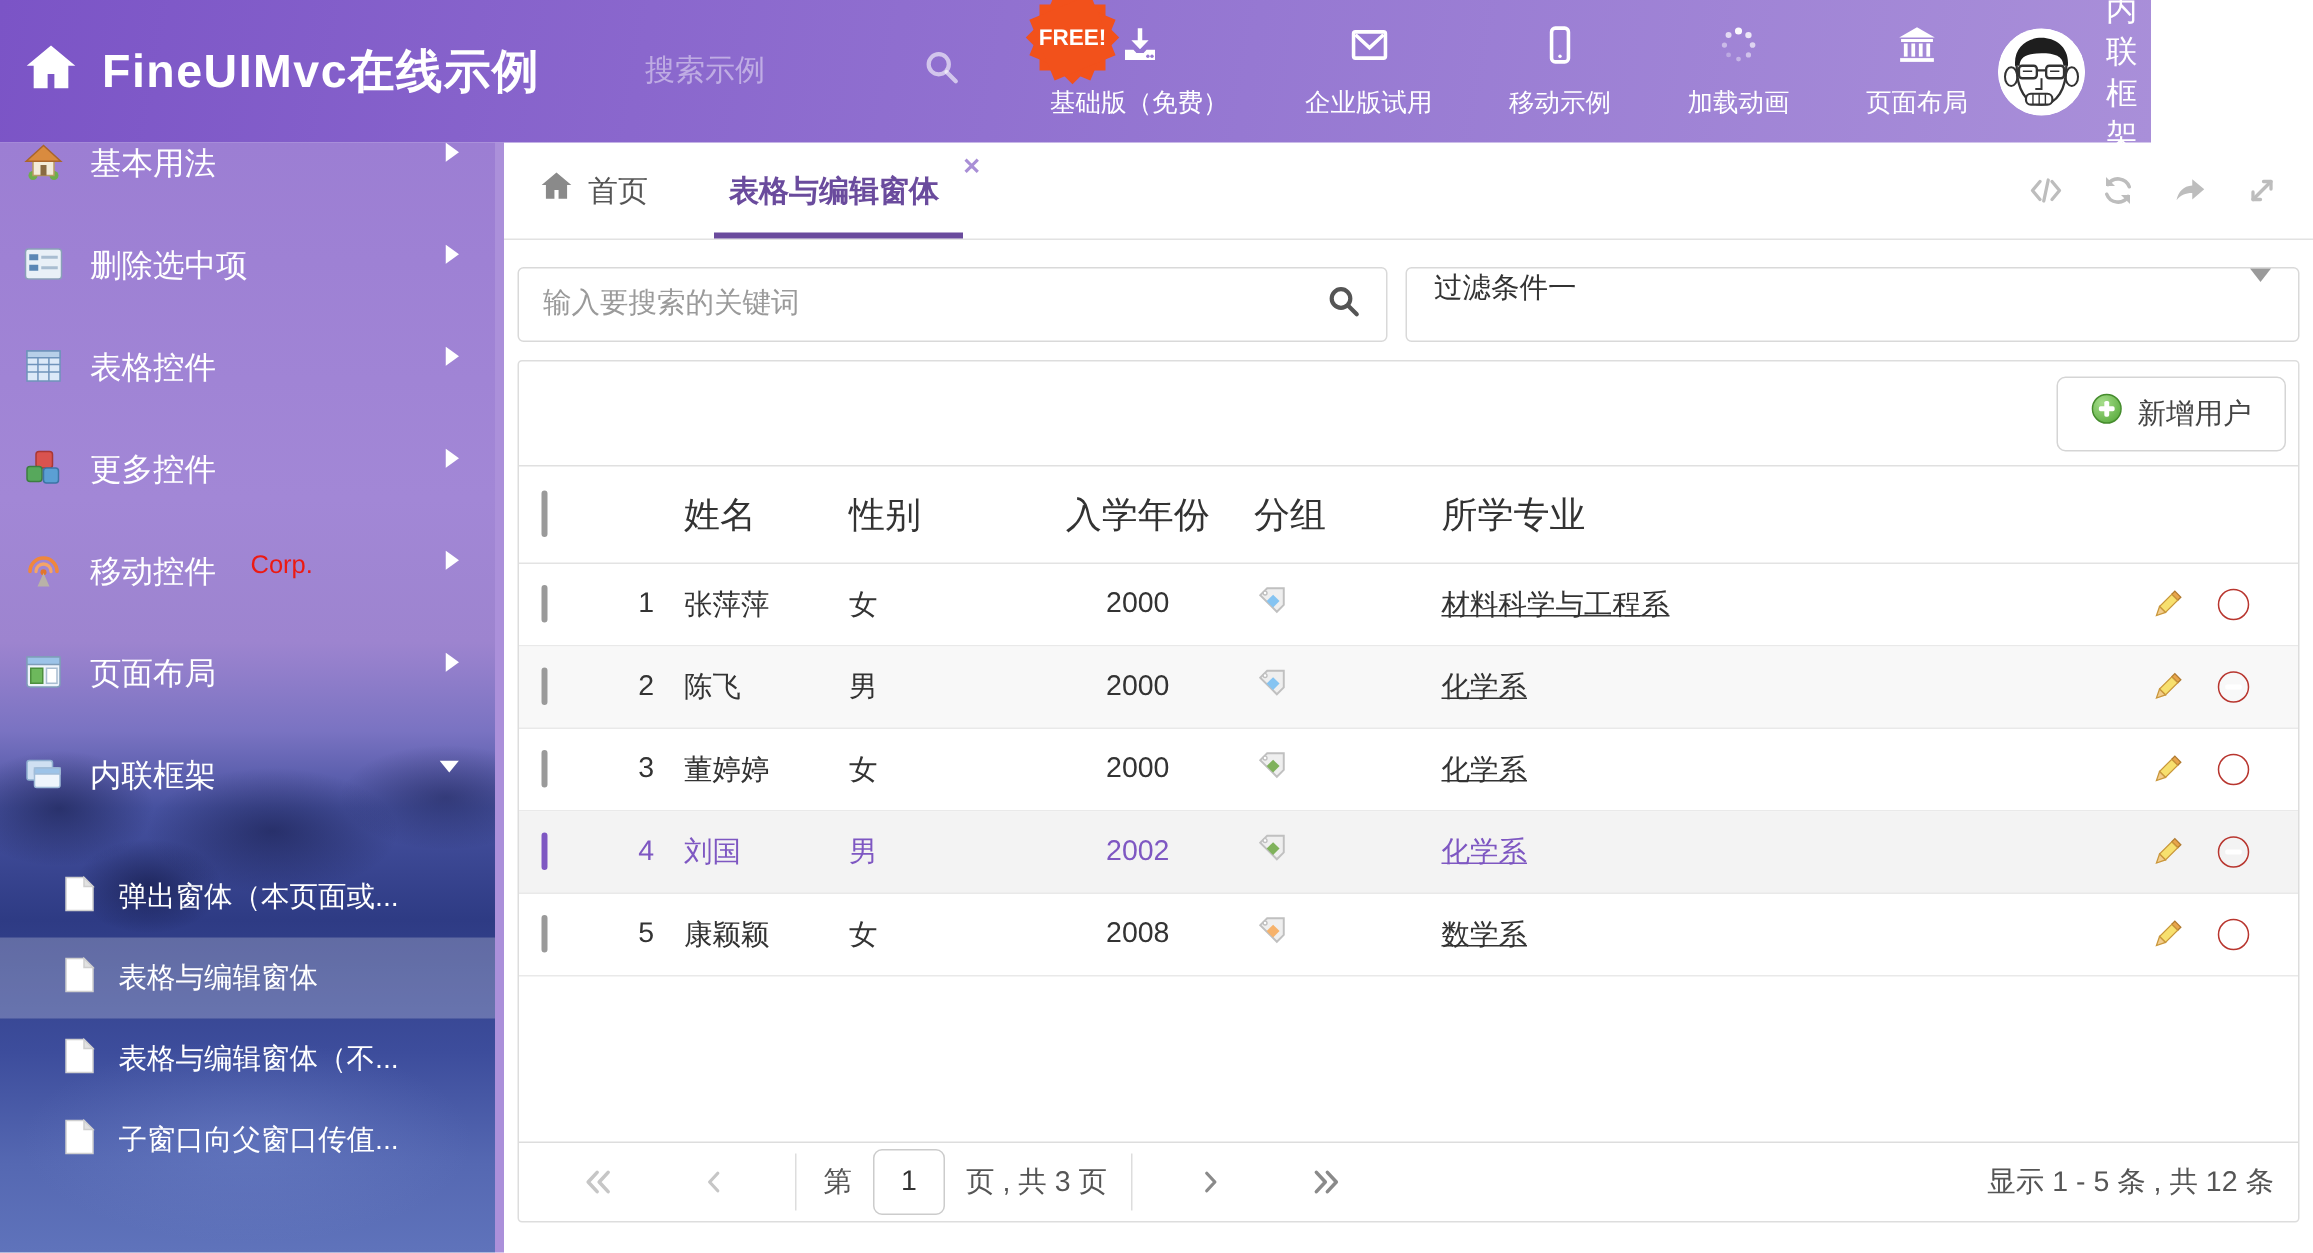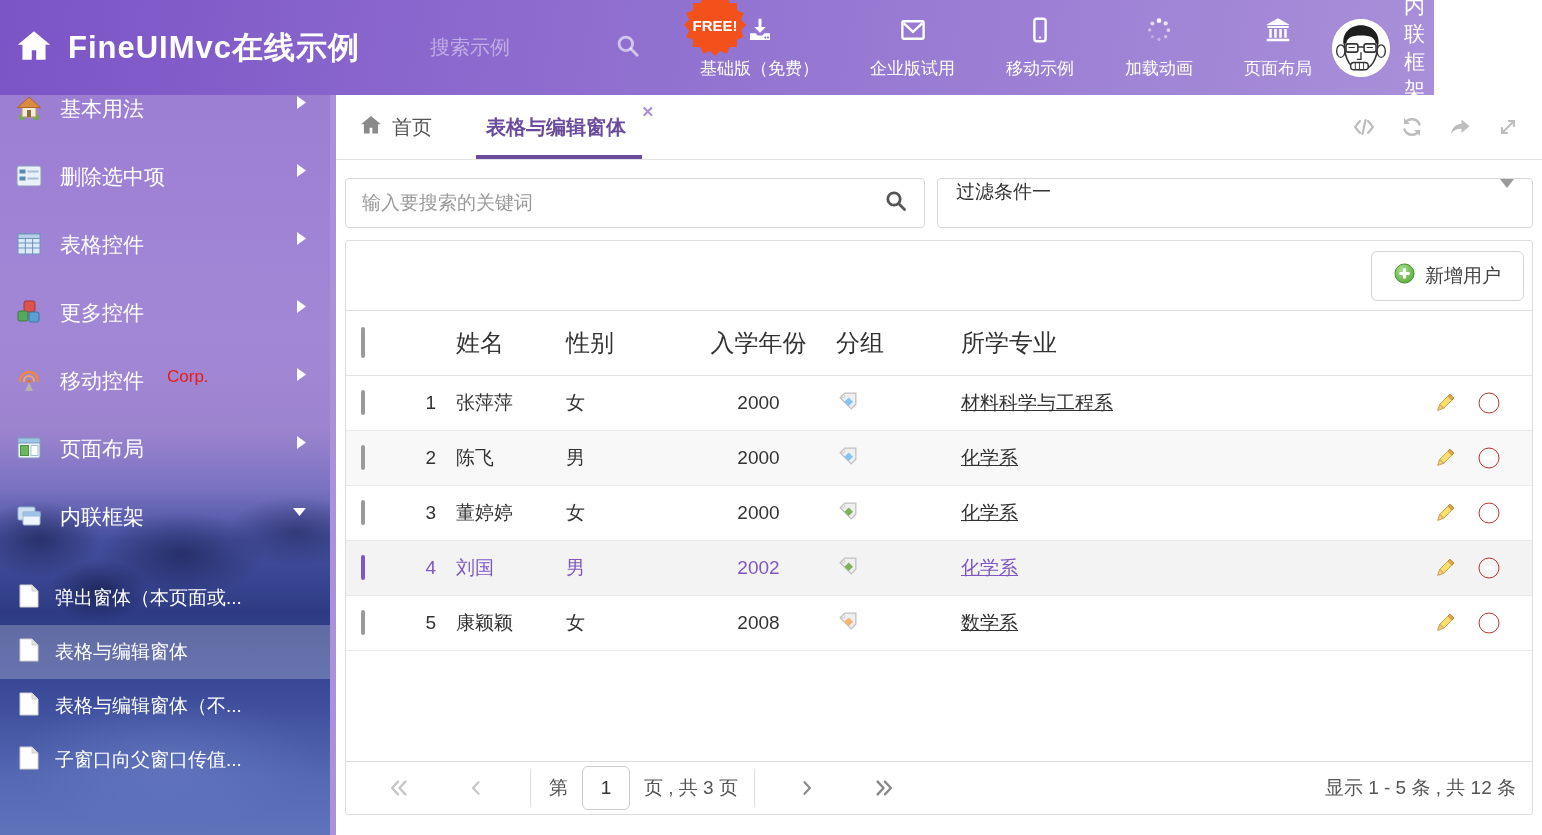--- a/index.html
+++ b/index.html
@@ -31,21 +31,21 @@
       radial-gradient(ellipse 120px 60px at 55% 62%, rgba(15,20,60,.5), transparent 70%),
       radial-gradient(ellipse 100px 50px at 90% 59%, rgba(20,26,70,.45), transparent 70%),
       radial-gradient(ellipse 70px 45px at 30% 67%, rgba(10,14,50,.5), transparent 70%),
       radial-gradient(ellipse 200px 90px at 50% 90%, rgba(120,140,210,.35), transparent 75%),
       linear-gradient(180deg,#9c7ed3 0%,#a287d6 32%,#9d84cf 45%,#7a73c2 53%,#46519f 60%,#2e3b84 70%,#3d4d9c 82%,#5568b2 92%,#5f73bb 100%);
   }
   .side-item { height:68px; display:flex; align-items:flex-start; padding:0 24px 0 16px; color:#fff; cursor:pointer; }
   .side-item .lbl { font-size:21px; margin-left:18px; }
   .side-item .corp { color:#ec1a12; font-size:17px; margin-left:23px; }
   .side-item .arrow { margin-left:auto; }
-  .sub-item { height:54px; display:flex; align-items:center; padding-left:18px; color:#fff; cursor:pointer; }
+  .sub-item { height:54px; display:flex; align-items:center; padding-left:42px; color:#fff; cursor:pointer; }
   .sub-item .lbl { font-size:19px; margin-left:15px; white-space:nowrap; }
   .sub-item.active { background:rgba(255,255,255,.24); }
 
   
   .content { position:absolute; left:330px; top:95px; width:1212px; height:740px; background:#fff; border-left:6px solid #ab90da; }
 
   .tabbar { position:relative; height:65px; border-bottom:1px solid #e2e2e2; display:flex; align-items:center; }
   .tab-home { margin-left:24px; display:flex; align-items:center; gap:10px; color:#555; font-size:20px; cursor:pointer; }
   .tab-active { margin-left:44px; position:relative; height:100%; display:flex; align-items:center; padding:0 30px 0 10px; cursor:pointer; }
   .tab-active .lbl { color:var(--accent-dark,#6a4b9d); font-weight:bold; font-size:20px; }

